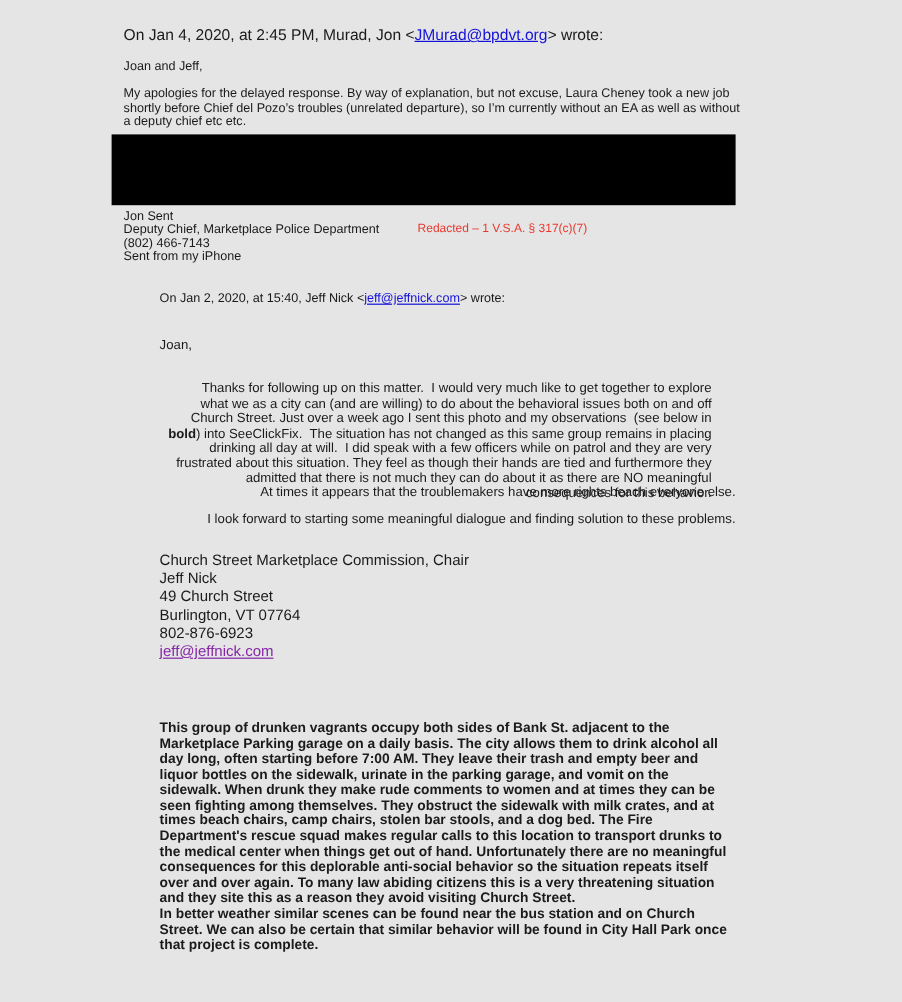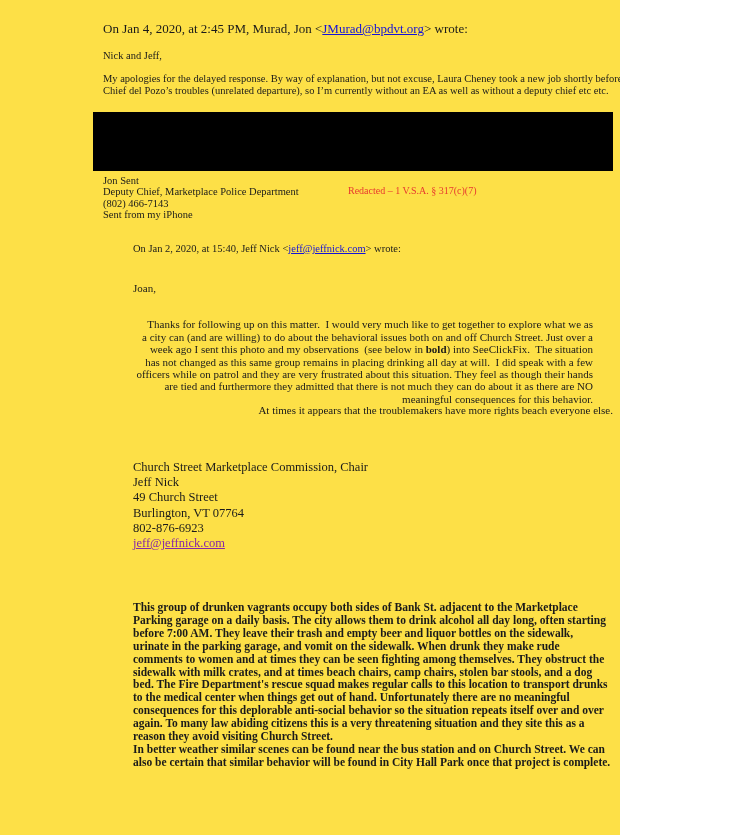--- a/index.html
+++ b/index.html
@@ -1,21 +1,21 @@
 <!DOCTYPE html>
 <html style="--text: #1a1a1a; --link-blue: #1512d8; --link-purple: #8626a8; --redaction-red: #e8392f; --redaction-black: #000000;"><head>
 <meta charset="utf-8">
 <style>
   html, body { margin: 0; padding: 0; background: #ffffff; }
   .page {
     position: relative;
-    width: 620px;
+    width: 752px;
     height: 835px;
-    background: #fde047;
-    font-family: Liberation Serif, serif;
+    background: #e5e5e5;
+    font-family: Liberation Sans, sans-serif;
     color: var(--text, #1a1a1a);
     overflow: hidden;
   }
   .abs { position: absolute; }
   .pre { white-space: pre-wrap; }
   .murad-header { font-size: 13px; line-height: 15px; }
   .small { font-size: 10.5px; line-height: 11.7px; }
   .sig-line { font-size: 10.5px; line-height: 11.4px; }
   .nick-header { font-size: 10.5px; line-height: 12px; }
   .nick-body { font-size: 11px; line-height: 12.4px; text-align: right; }
@@ -29,21 +29,21 @@
 </style>
 </head>
 <body>
 
 <div class="page">
 
   <div class="abs murad-header" style="left:103px; top:21px; width:560px;">
     <span>On Jan 4, 2020, at 2:45 PM, Murad, Jon &lt;</span><a class="lnk">JMurad@bpdvt.org</a><span>&gt; wrote:</span>
   </div>
 
-  <div class="abs small" style="left:103px; top:50px;">Nick and Jeff,</div>
+  <div class="abs small" style="left:103px; top:50px;">Joan and Jeff,</div>
 
   <div class="abs small pre" style="left:103px; top:73px; width:520px;">My apologies for the delayed response. By way of explanation, but not excuse, Laura Cheney took a new job shortly before Chief del Pozo’s troubles (unrelated departure), so I’m currently without an EA as well as without a deputy chief etc etc.</div>
 
   <div class="abs redaction-box" style="left:93px; top:112px; width:520px; height:59px;"></div>
 
   <div class="abs" style="left:103px; top:175px;">
     <div class="sig-line">Jon Sent</div>
     <div class="sig-line">Deputy Chief, Marketplace Police Department</div>
     <div class="sig-line">(802) 466-7143</div>
     <div class="sig-line">Sent from my iPhone</div>
@@ -56,20 +56,21 @@
   </div>
 
   <div class="abs nick-body" style="left:133px; top:282px;">Joan,</div>
 
   <div class="abs nick-body pre" style="left:133px; top:306px; width:460px;">
     <span>Thanks for following up on this matter.  I would very much like to get together to explore what we as a city can (and are willing) to do about the behavioral issues both on and off Church Street. Just over a week ago I sent this photo and my observations  (see below in </span><b>bold</b><span>) into SeeClickFix.  The situation has not changed as this same group remains in placing drinking all day at will.  I did speak with a few officers while on patrol and they are very frustrated about this situation. They feel as though their hands are tied and furthermore they admitted that there is not much they can do about it as there are NO meaningful consequences for this behavior.</span>
   </div>
 
   <div class="abs nick-body" style="left:133px; top:404px; width:480px;">At times it appears that the troublemakers have more rights beach everyone else.</div>
 
+  <div class="abs nick-body" style="left:133px; top:427px; width:480px;">I look forward to starting some meaningful dialogue and finding solution to these problems.</div>
 
   <div class="abs" style="left:133px; top:460px;">
     <div class="nick-sig">Church Street Marketplace Commission, Chair</div>
     <div class="nick-sig">Jeff Nick</div>
     <div class="nick-sig">49 Church Street</div>
     <div class="nick-sig">Burlington, VT 07764</div>
     <div class="nick-sig">802-876-6923</div>
     <div class="nick-sig"><a class="lnk-visited">jeff@jeffnick.com</a></div>
   </div>
 

